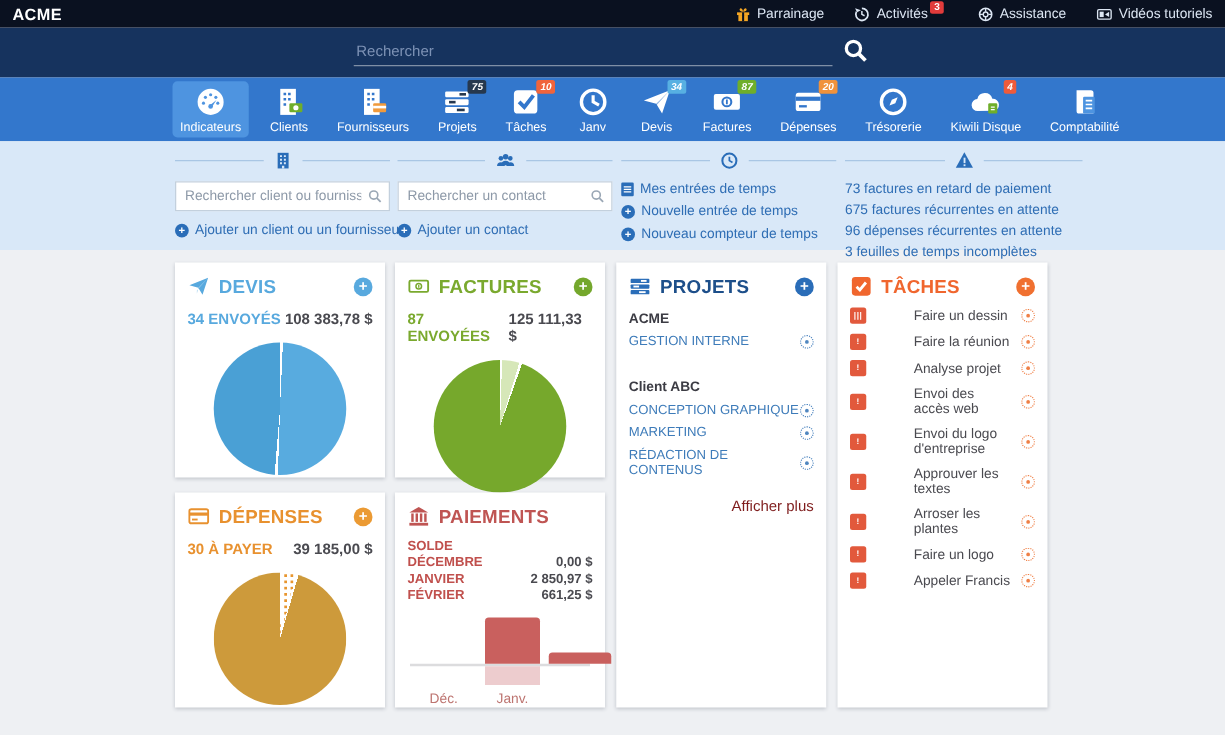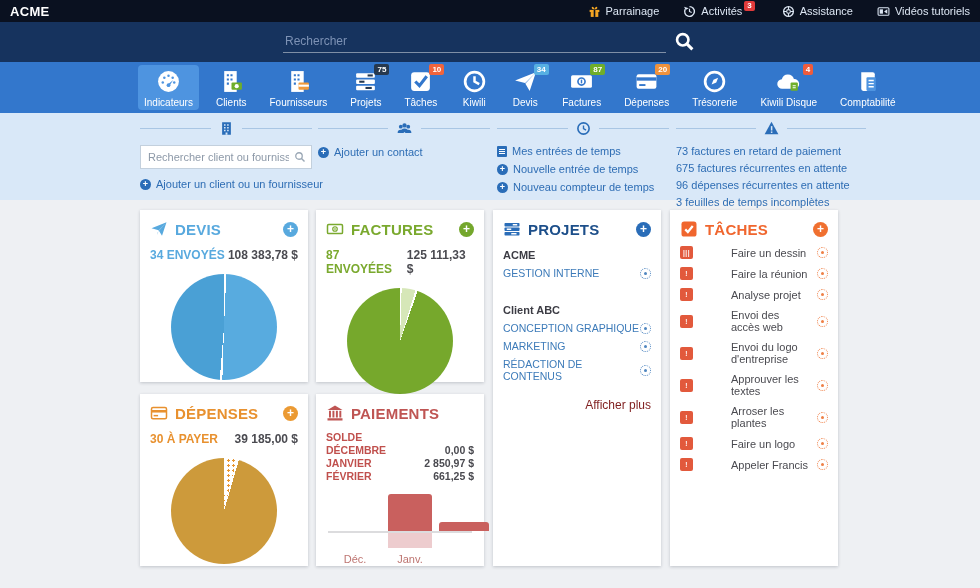--- a/index.html
+++ b/index.html
@@ -7,31 +7,31 @@
 
   
   .topbar { position:absolute; left:0; top:0; width:980px; height:22px; background:#0a1120; display:flex; align-items:center; padding:0 10px; z-index:5; }
   .brand { color:#fff; font-weight:bold; font-size:13px; letter-spacing:.3px; }
   .topbar-right { margin-left:auto; display:flex; gap:24px; align-items:center; }
   .top-item { display:flex; align-items:center; gap:5px; color:#dce6f3; font-size:11px; cursor:pointer; position:relative; }
   .top-badge { background:#e23b3b; color:#fff; font-size:8px; font-weight:bold; border-radius:2px; padding:0 3px; line-height:10px; position:relative; top:-5px; left:-3px; }
 
   
   .searchbar { position:absolute; left:0; top:22px; width:980px; height:40px; background:#16335e; }
-  .search-wrap { position:absolute; left:283px; top:8px; width:412px; display:flex; align-items:center; gap:8px; }
+  .search-wrap { position:absolute; left:283px; top:8px; width:412px; display:flex; align-items:flex-start; gap:8px; }
   .search-input { flex:1; background:transparent; border:none; border-bottom:1px solid rgba(255,255,255,.45); color:#cfe0f2; font-size:12px; padding:4px 2px; outline:none; }
   .search-input::placeholder { color:#7d92b5; }
 
   
   .mainnav { position:absolute; left:0; top:62px; width:980px; height:51px; background:#3377cc; display:flex; align-items:center; padding-left:138px; gap:11px; }
   .nav-item { display:flex; flex-direction:column; align-items:center; gap:2px; padding:3px 6px 2px; border-radius:4px; cursor:pointer; min-width:40px; }
   .nav-item.active { background:#4e94e0; }
   .nav-ic { position:relative; height:27px; display:flex; align-items:center; justify-content:center; }
   .nav-label { color:#fff; font-size:10px; white-space:nowrap; }
-  .badge { position:absolute; top:-4px; right:-11px; color:#fff; font-size:8px; font-weight:bold; border-radius:2px; padding:1px 3px; line-height:9px; }
+  .badge { position:absolute; top:-4px; right:-11px; color:#fff; font-size:8px; font-weight:bold; border-radius:2px; padding:1px 3px; line-height:9px;font-style:italic; }
   .badge--projets { background:#26384e; }
   .badge--taches { background:#f0643c; }
   .badge--devis { background:#57b0e2; }
   .badge--factures { background:#6fae2a; }
   .badge--depenses { background:#f0923c; }
   .badge--kiwili { background:#ef5b3b; }
 
   
   .quickpanel { position:absolute; left:0; top:113px; width:980px; height:87px; background:#d9e8f8; }
   .qp-col { position:absolute; top:6px; width:172px; }
@@ -222,21 +222,21 @@
     <span class="nav-label">Tâches</span>
   </div>
 
   <div class="nav-item">
     <div class="nav-ic">
         <svg width="25" height="25" viewBox="0 0 24 24">
           <circle cx="12" cy="12" r="9" stroke="#fff" stroke-width="2.6" fill="none"></circle>
           <path d="M12 7 v5 l4.5 2.5" stroke="#fff" stroke-width="2.4" fill="none"></path>
         </svg>
       </div>
-    <span class="nav-label">Kiwili</span>
+    <span class="nav-label">Janv</span>
   </div>
 
   <div class="nav-item">
     <div class="nav-ic">
       <svg width="25" height="25" viewBox="0 0 24 24">
           <path d="M2 11 L22 3 L16 21 L11.5 13.5 Z" fill="#fff"></path>
           <path d="M11.5 13.5 L22 3 L10 16.5 L10 20 Z" fill="#3377cc" opacity=".55"></path>
         </svg>
       <span class="badge badge--devis">34</span>
     </div>
@@ -330,20 +330,27 @@
     <div class="qp-head">
         <div class="qp-line"></div>
       <svg width="17" height="15" viewBox="0 0 26 24">
           <circle cx="7" cy="9" r="3" fill="#2a6db8"></circle>
           <circle cx="19" cy="9" r="3" fill="#2a6db8"></circle>
           <circle cx="13" cy="7" r="3.5" fill="#2a6db8"></circle>
           <path d="M2 19 a5 5 0 0 1 10 0 Z M14 19 a5 5 0 0 1 10 0 Z M7 18 a6 6 0 0 1 12 0 Z" fill="#2a6db8"></path>
         </svg>
     <div class="qp-line"></div>
       </div>
+    <div class="qp-input-wrap">
+      <input class="qp-input" type="text" placeholder="Rechercher un contact" style="">
+      <svg class="qp-mag" width="12" height="12" viewBox="0 0 24 24">
+          <circle cx="10" cy="10" r="6.5" stroke="#9aa7b5" stroke-width="2.6" fill="none"></circle>
+          <path d="M15 15 L21 21" stroke="#9aa7b5" stroke-width="2.8"></path>
+        </svg>
+    </div>
     <div class="qp-link">
         <span class="plus-dot">+</span>
         <span>Ajouter un contact</span>
       </div>
   </div>
 
   <div class="qp-col" style="left:497px">
     <div class="qp-head">
         <div class="qp-line"></div>
       <svg width="15" height="15" viewBox="0 0 24 24">

